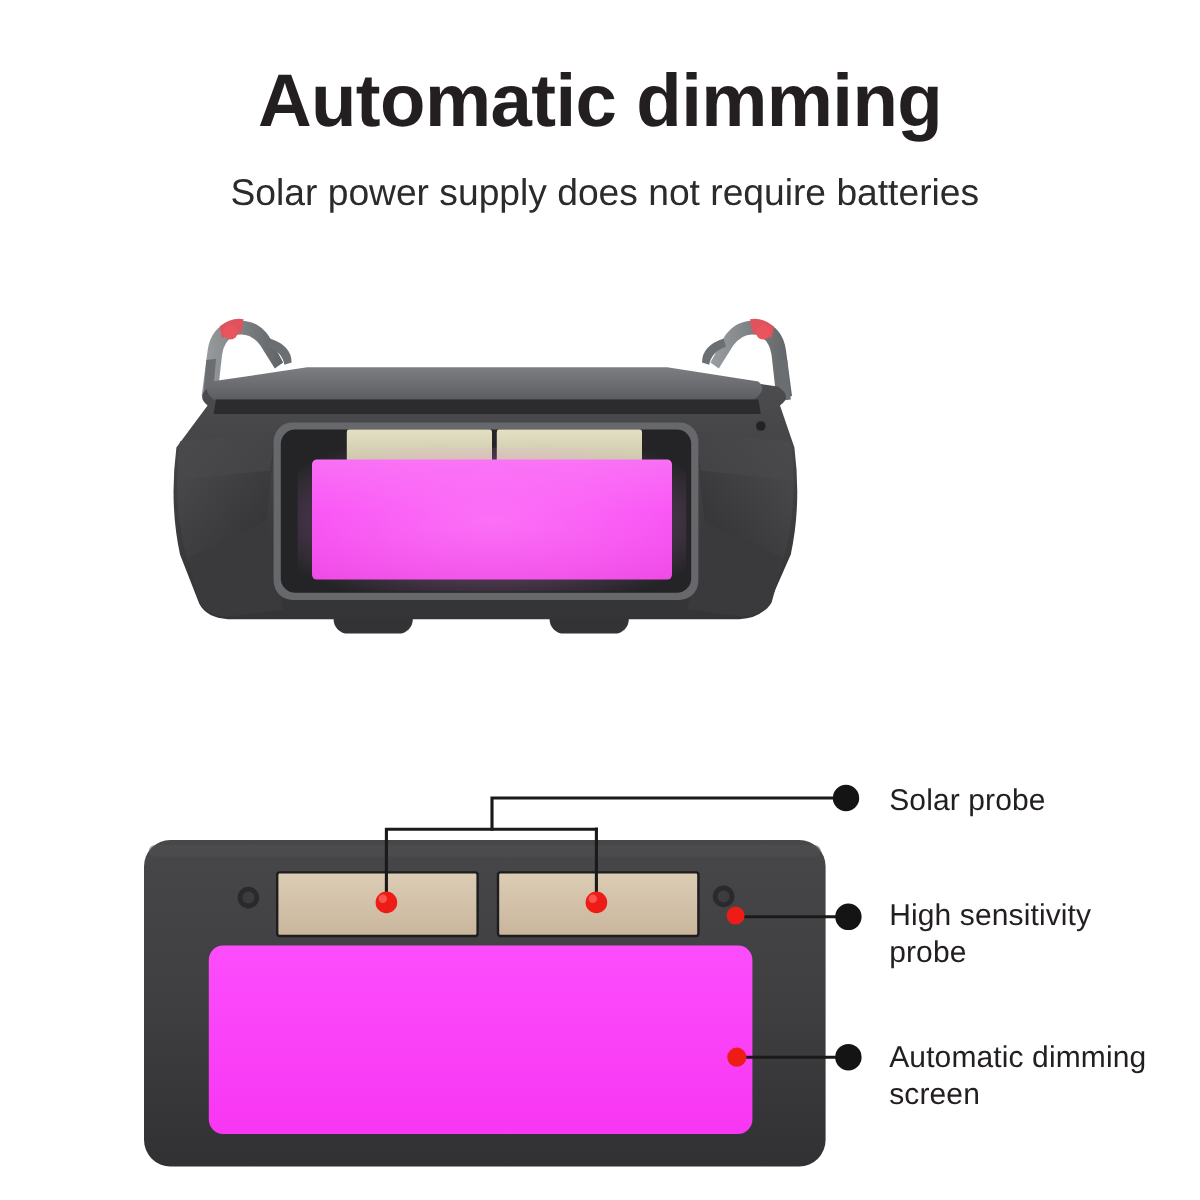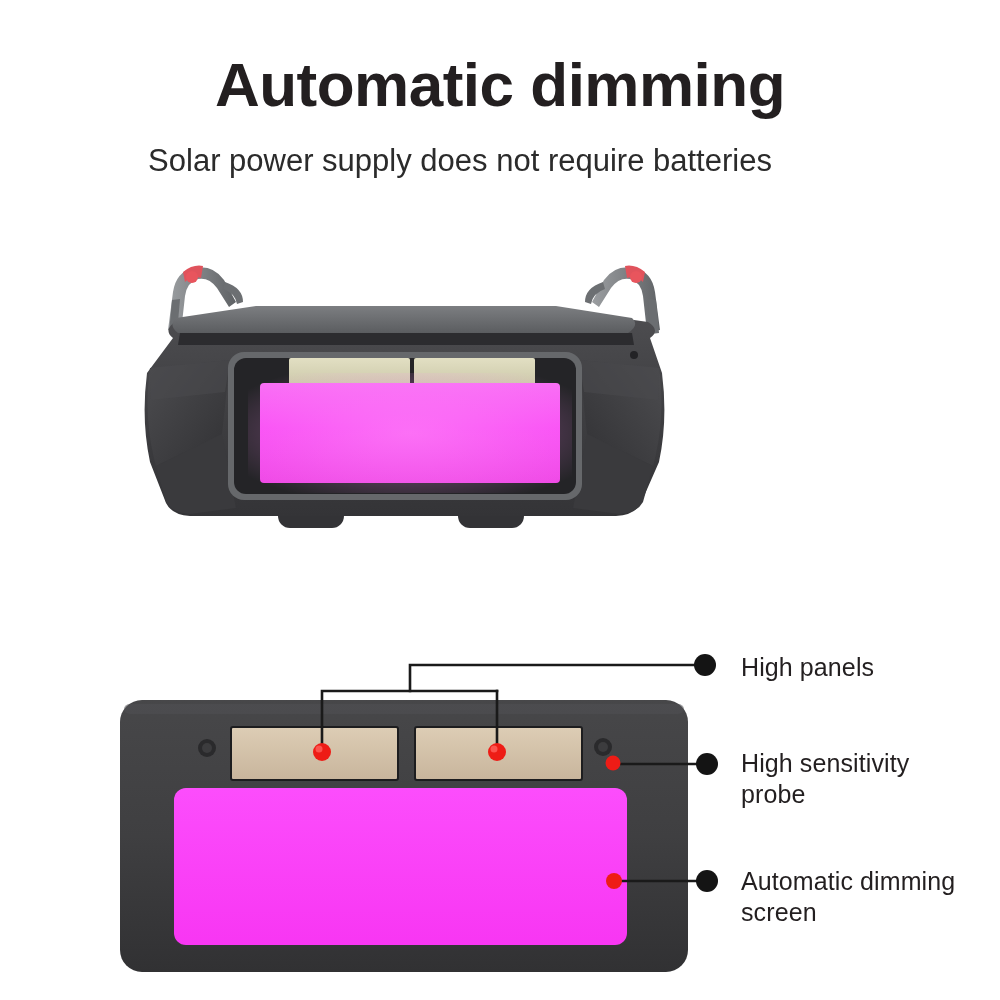--- a/index.html
+++ b/index.html
@@ -32,20 +32,21 @@
   #page-subtitle {
     position: absolute;
     top: 142px;
     left: 0;
     width: 920px;
     text-align: center;
     font-size: 31px;
     font-weight: 400;
     color: #2b2b2b;
     line-height: 1.2;
+    padding-left: 44px;
   }
 
   
   .stage {
     position: absolute;
     left: 0;
     top: 0;
     width: 1000px;
     height: 1000px;
     pointer-events: none;
@@ -235,19 +236,19 @@
   </g>
   <g>
     <circle cx="614" cy="881" r="8" fill="#ee1c16"></circle>
   </g>
 
   <circle cx="705" cy="665" r="11" fill="#141414"></circle>
   <circle cx="707" cy="764" r="11" fill="#141414"></circle>
   <circle cx="707" cy="881" r="11" fill="#141414"></circle>
 </svg>
 
-<div class="callout-label" id="label-solar-panels">High panels</div>
+<div class="callout-label" id="label-solar-panels">Solar probe</div>
 
 <div class="callout-label" id="label-probe">High sensitivity
 probe</div>
 
 <div class="callout-label" id="label-screen">Automatic dimming
 screen</div>
 
 </body></html>

